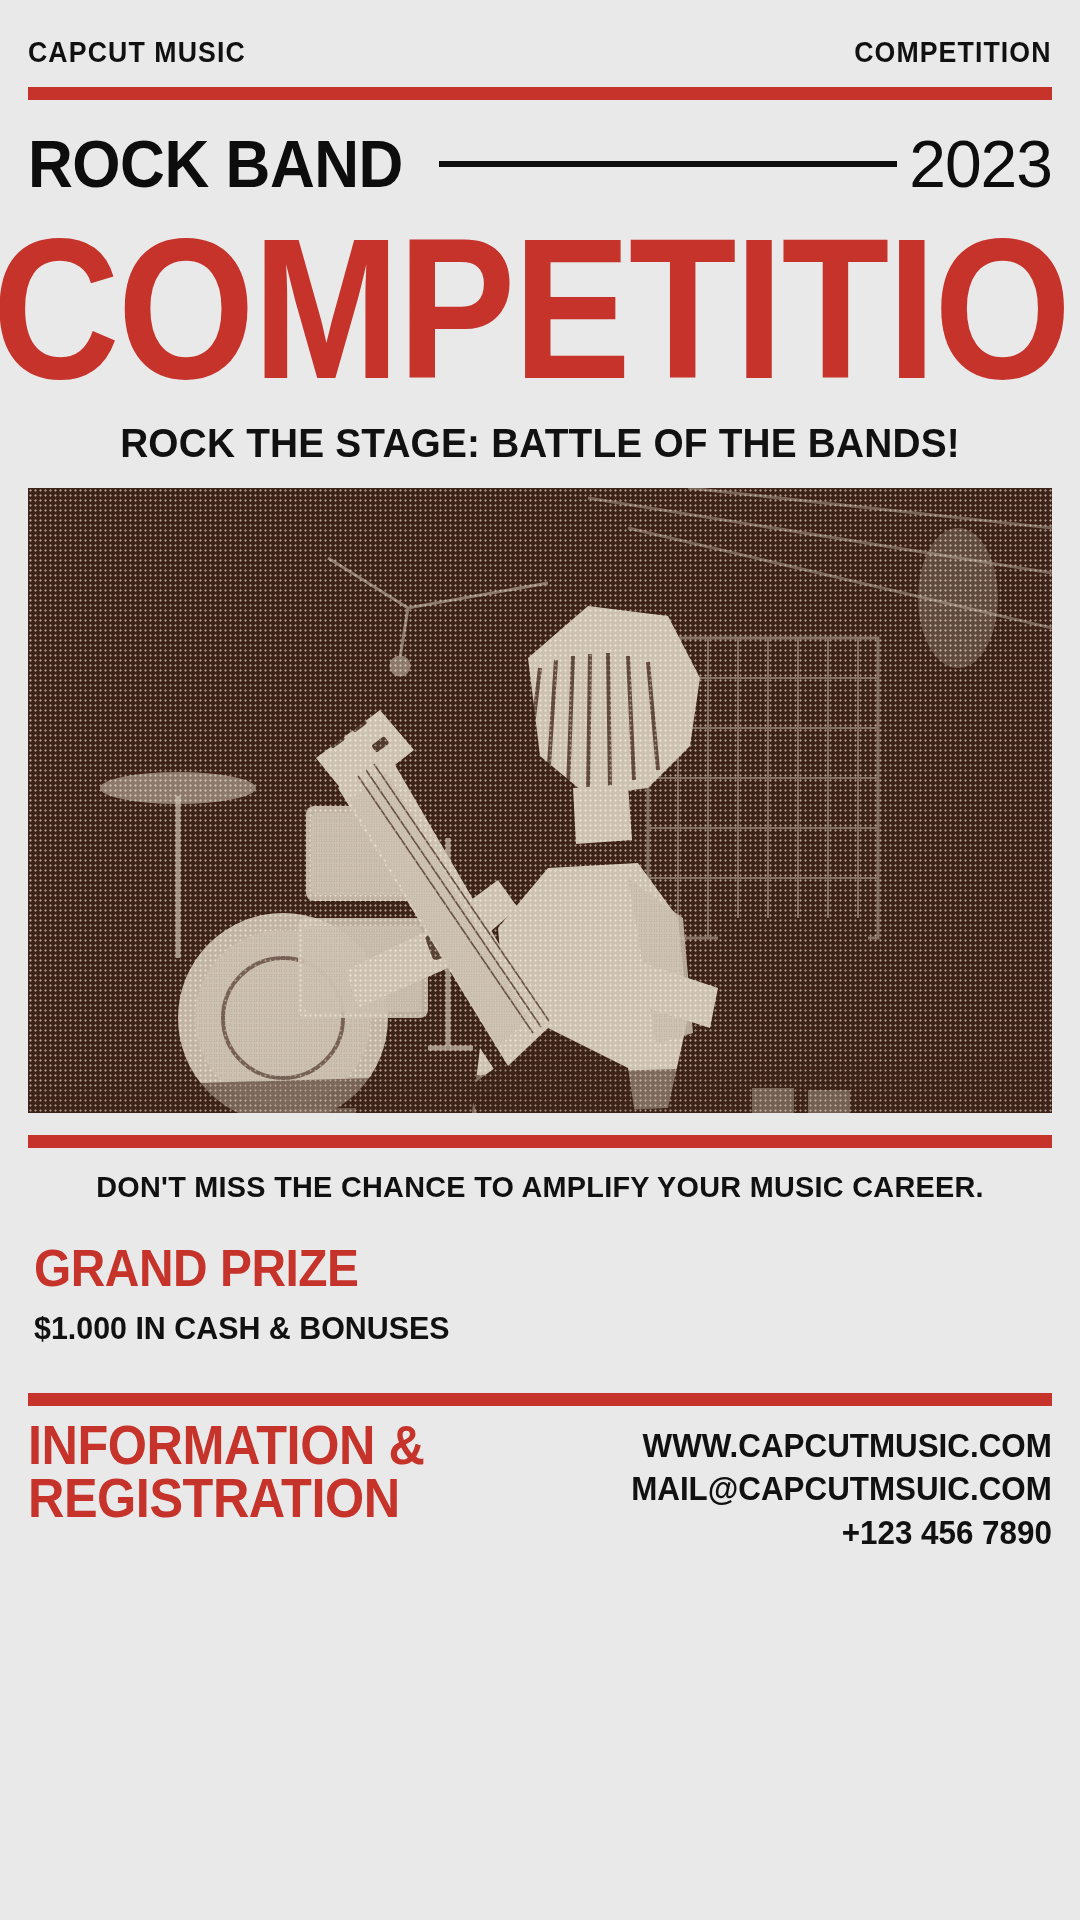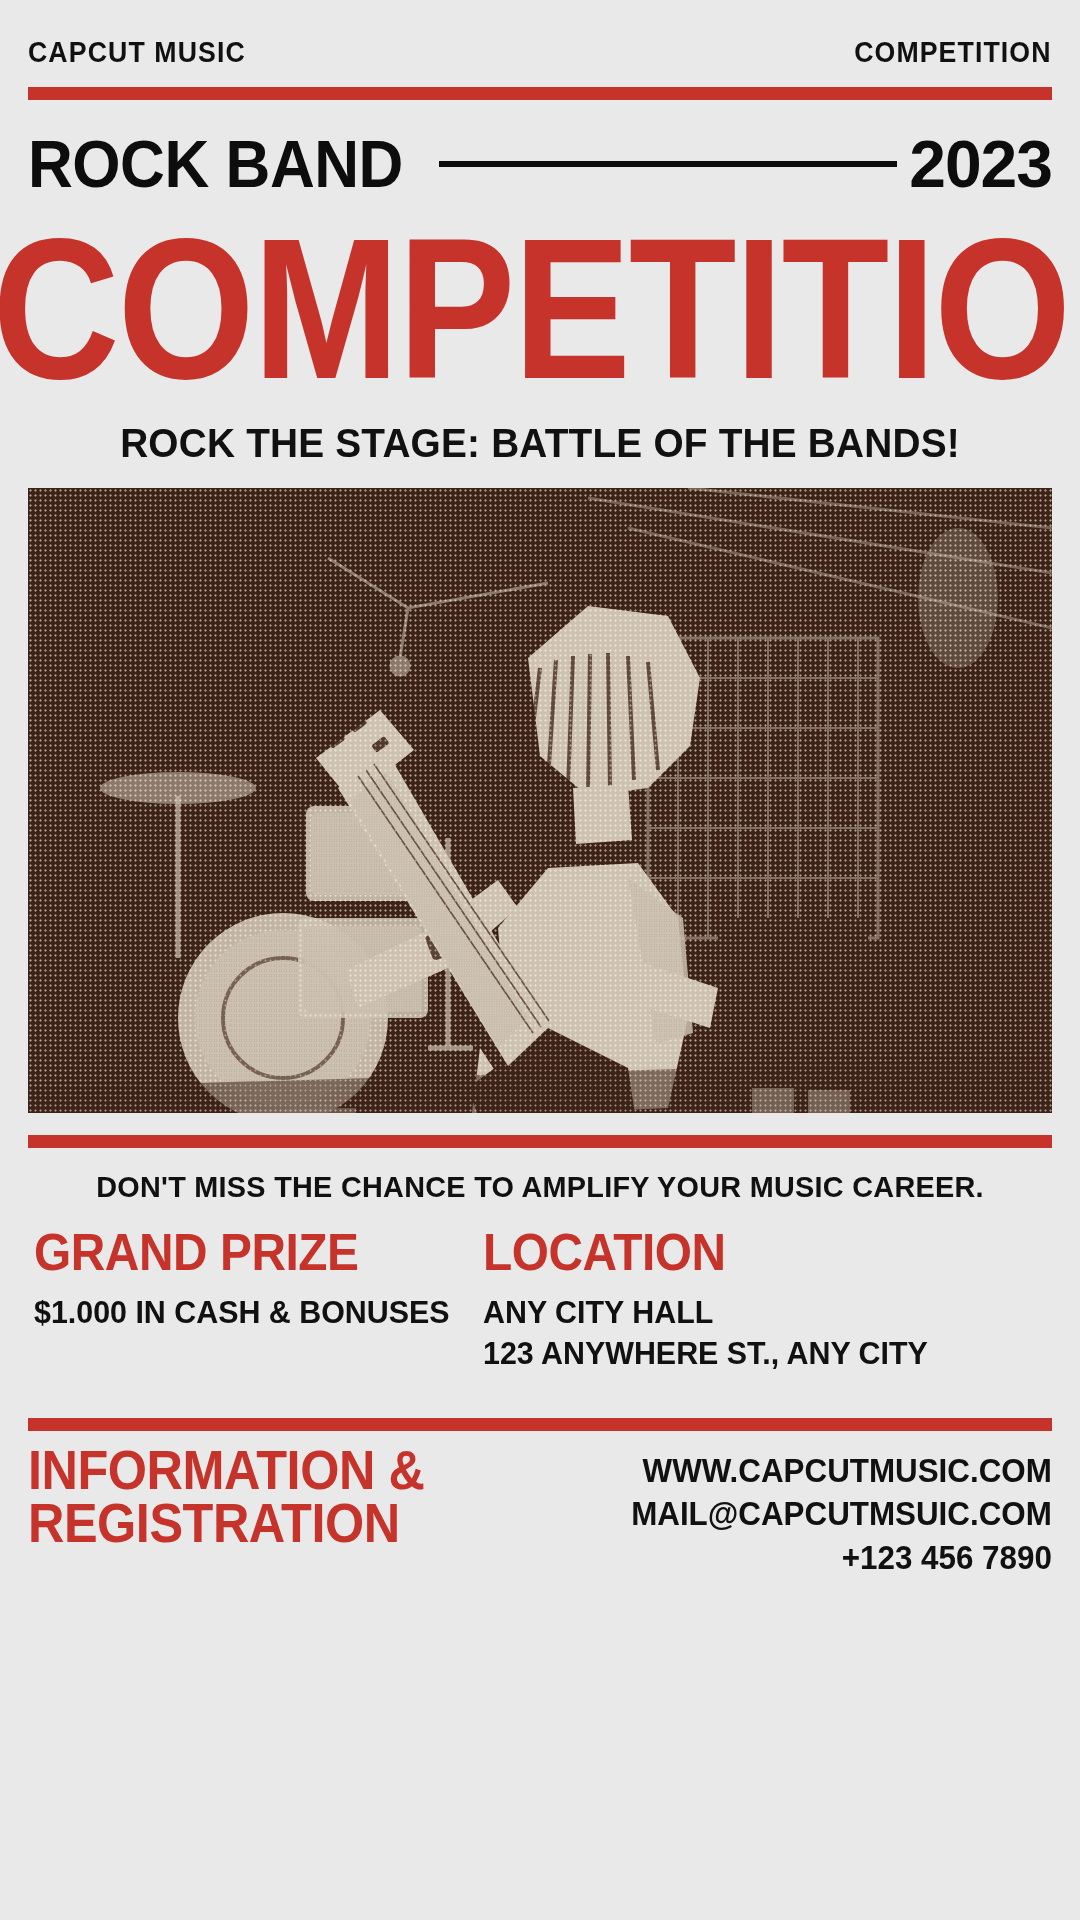--- a/index.html
+++ b/index.html
@@ -44,21 +44,21 @@
   .bandrow .label {
     font-size:66px; font-weight:bold; color:#0d0d0d;
     letter-spacing:-0.5px; white-space:nowrap;
     transform:scaleX(0.94); transform-origin:left center;
   }
   .bandrow .connector {
     flex:1; height:6px; background:#0d0d0d;
     margin:0 4px;
   }
   .bandrow .year {
-    font-size:66px; font-weight:bold; color:#0d0d0d;
+    font-size:66px; font-weight:normal; color:#0d0d0d;
     letter-spacing:-1px; white-space:nowrap;
   }
 
   
   .headline {
     font-size:165px; line-height:0.84;
     font-weight:bold; color:#C6332B;
     text-align:center; letter-spacing:-2px;
     transform:scaleX(1.07) scaleY(1.22);
     transform-origin:center top;
@@ -98,23 +98,23 @@
     text-align:center;
     font-size:30px; font-weight:bold; color:#111;
     letter-spacing:0.3px;
     transform:scaleX(0.96);
     white-space:nowrap;
   }
 
   
   .info-grid {
     display:grid;
-    grid-template-columns:1fr 1fr 1fr 1fr;
+    grid-template-columns:1fr;
     row-gap:30px;
-    margin-top:22px;
+    margin-top:38px;
     padding-left:6px;
   }
   .info-cell .heading {
     font-size:52px; font-weight:bold; color:#C6332B;
     letter-spacing:-0.5px; line-height:1;
     transform:scaleX(0.92); transform-origin:left center;
     white-space:nowrap;
   }
   .info-cell .body {
     margin-top:14px;
@@ -316,27 +316,20 @@
 
   <div class="info-grid">
 
     <div class="info-cell">
       <div class="heading">GRAND PRIZE</div>
       <div class="body">$1.000 IN CASH &amp; BONUSES</div>
     </div>
 
 
 
-    <div class="info-cell col2">
-      <div class="heading">LOCATION</div>
-      <div class="body">
-        <div>ANY CITY HALL</div>
-        <div>123 ANYWHERE ST., ANY CITY</div>
-      </div>
-    </div>
 
   </div>
 
   <div class="rule-red footer-rule"></div>
 
   <div class="footer">
     <div class="reg">
       <div>INFORMATION &amp;</div>
       <div>REGISTRATION</div>
     </div>

